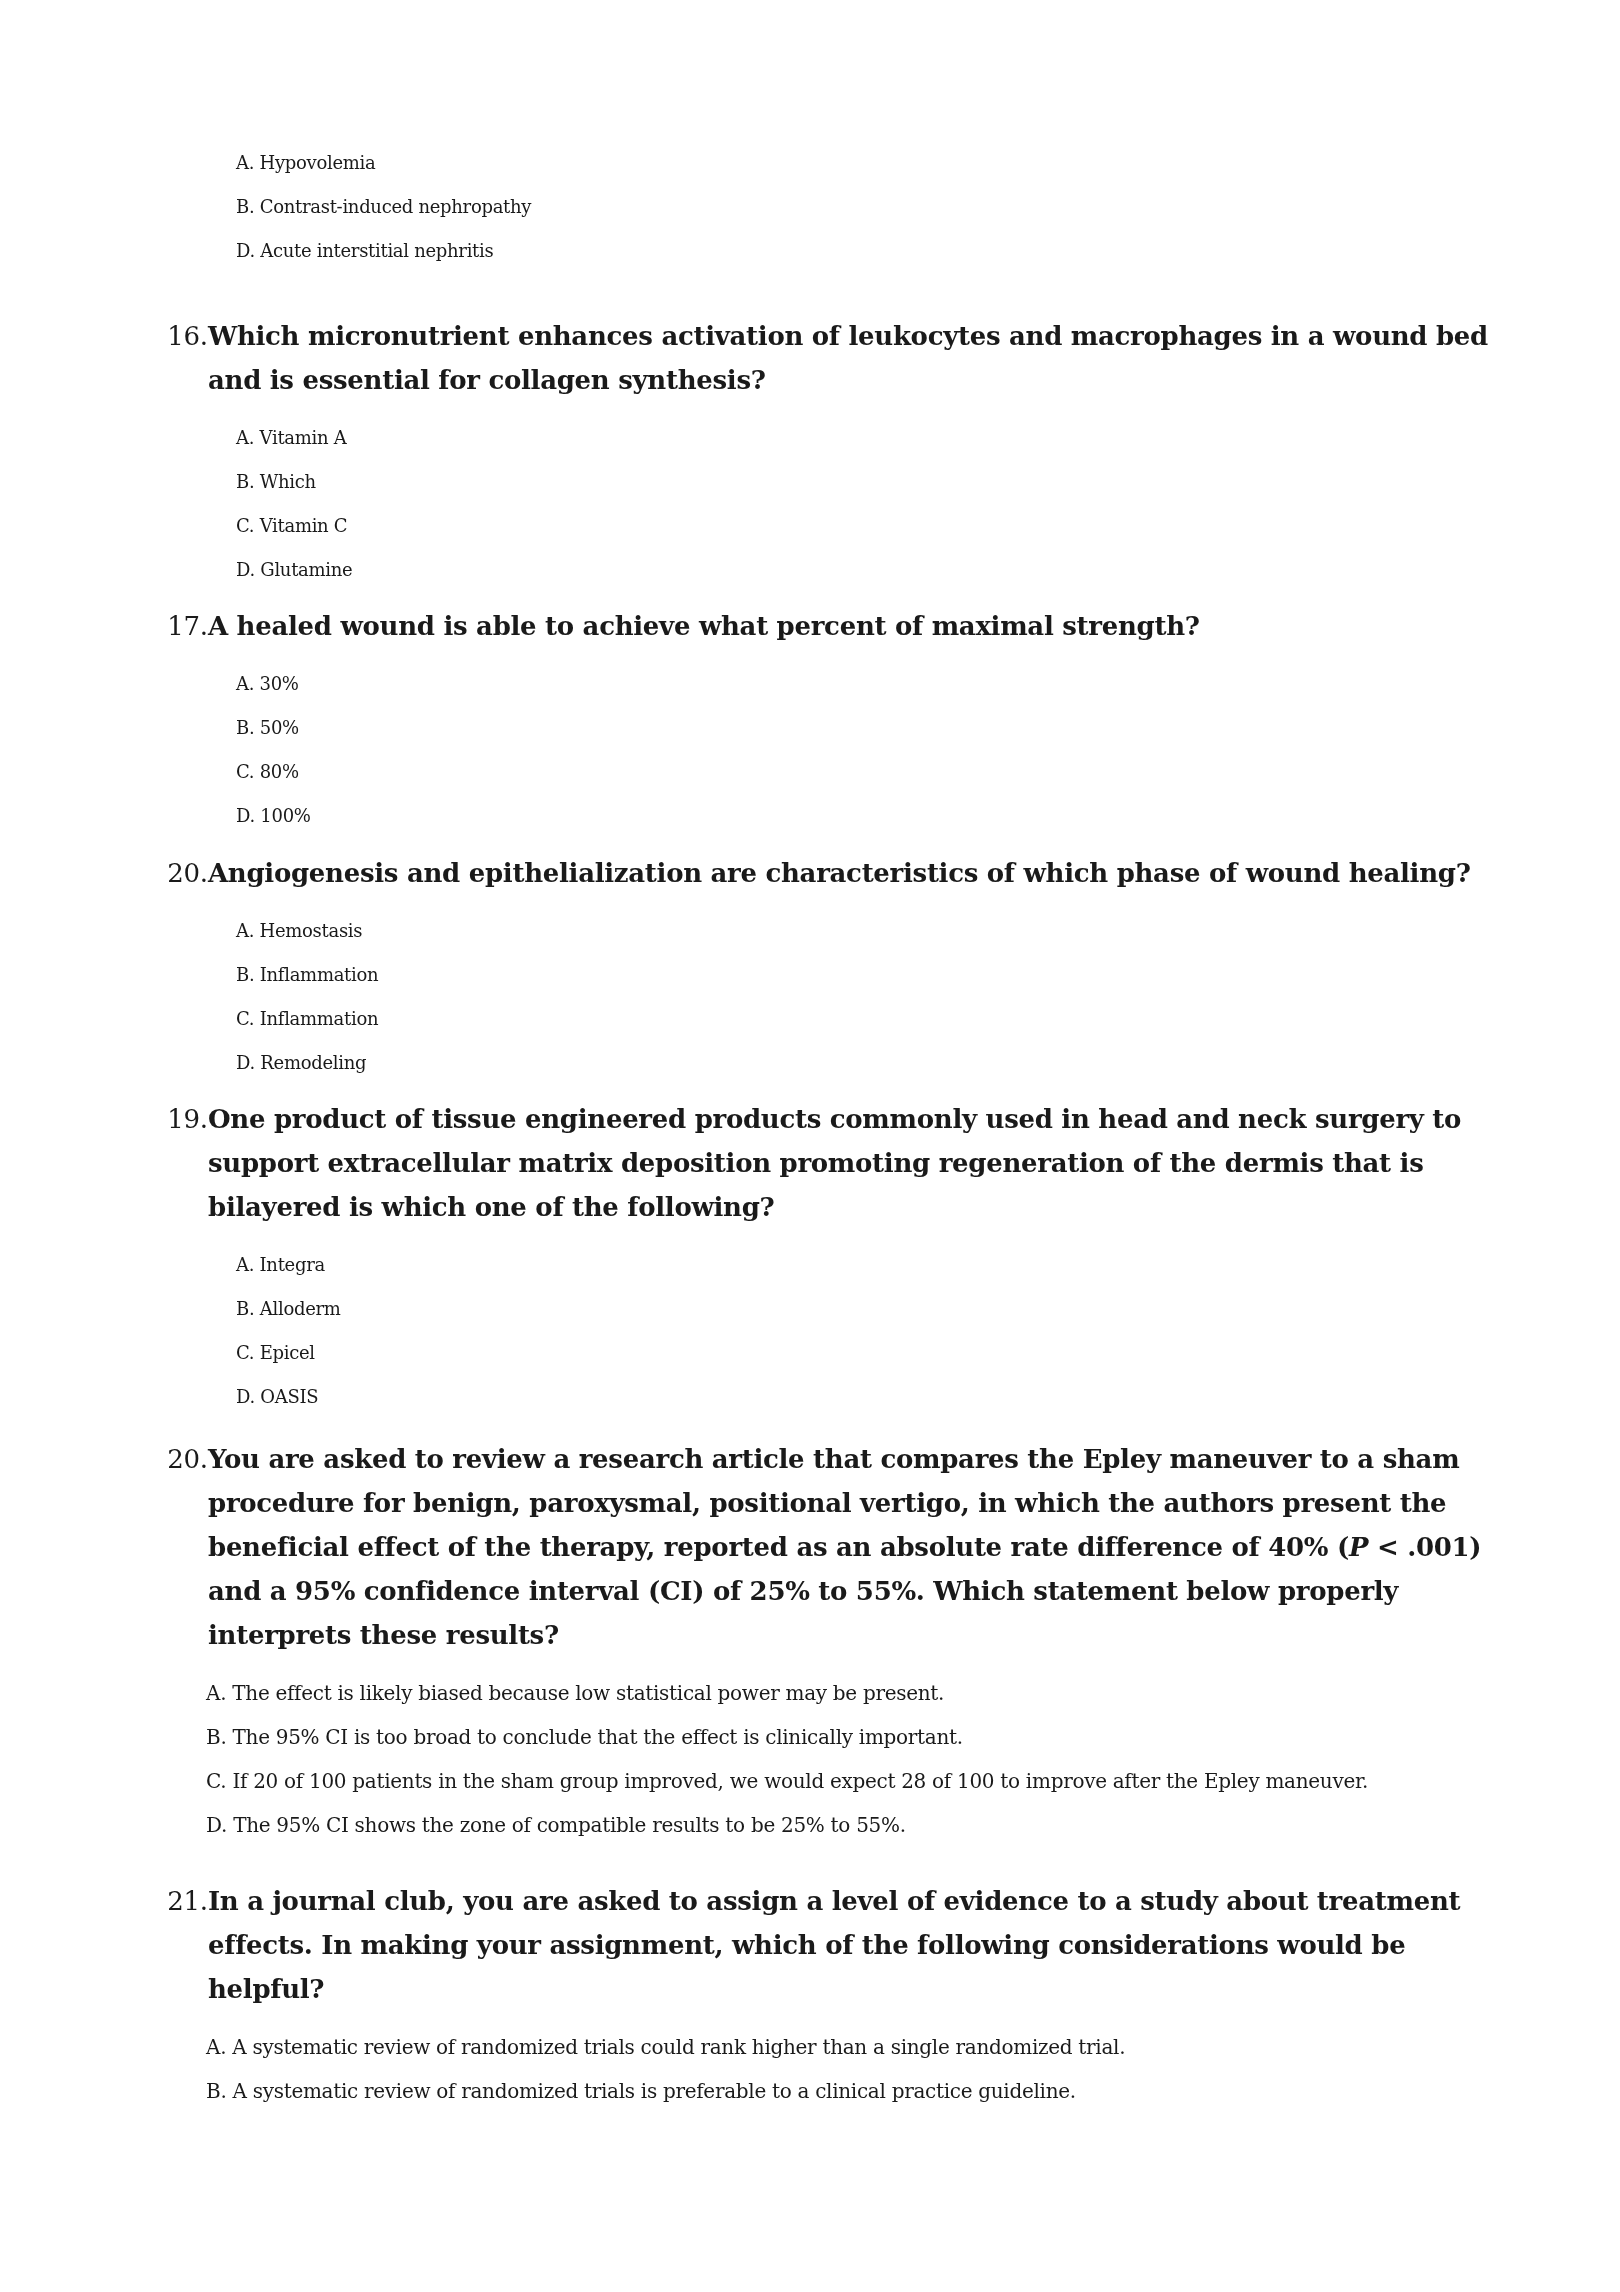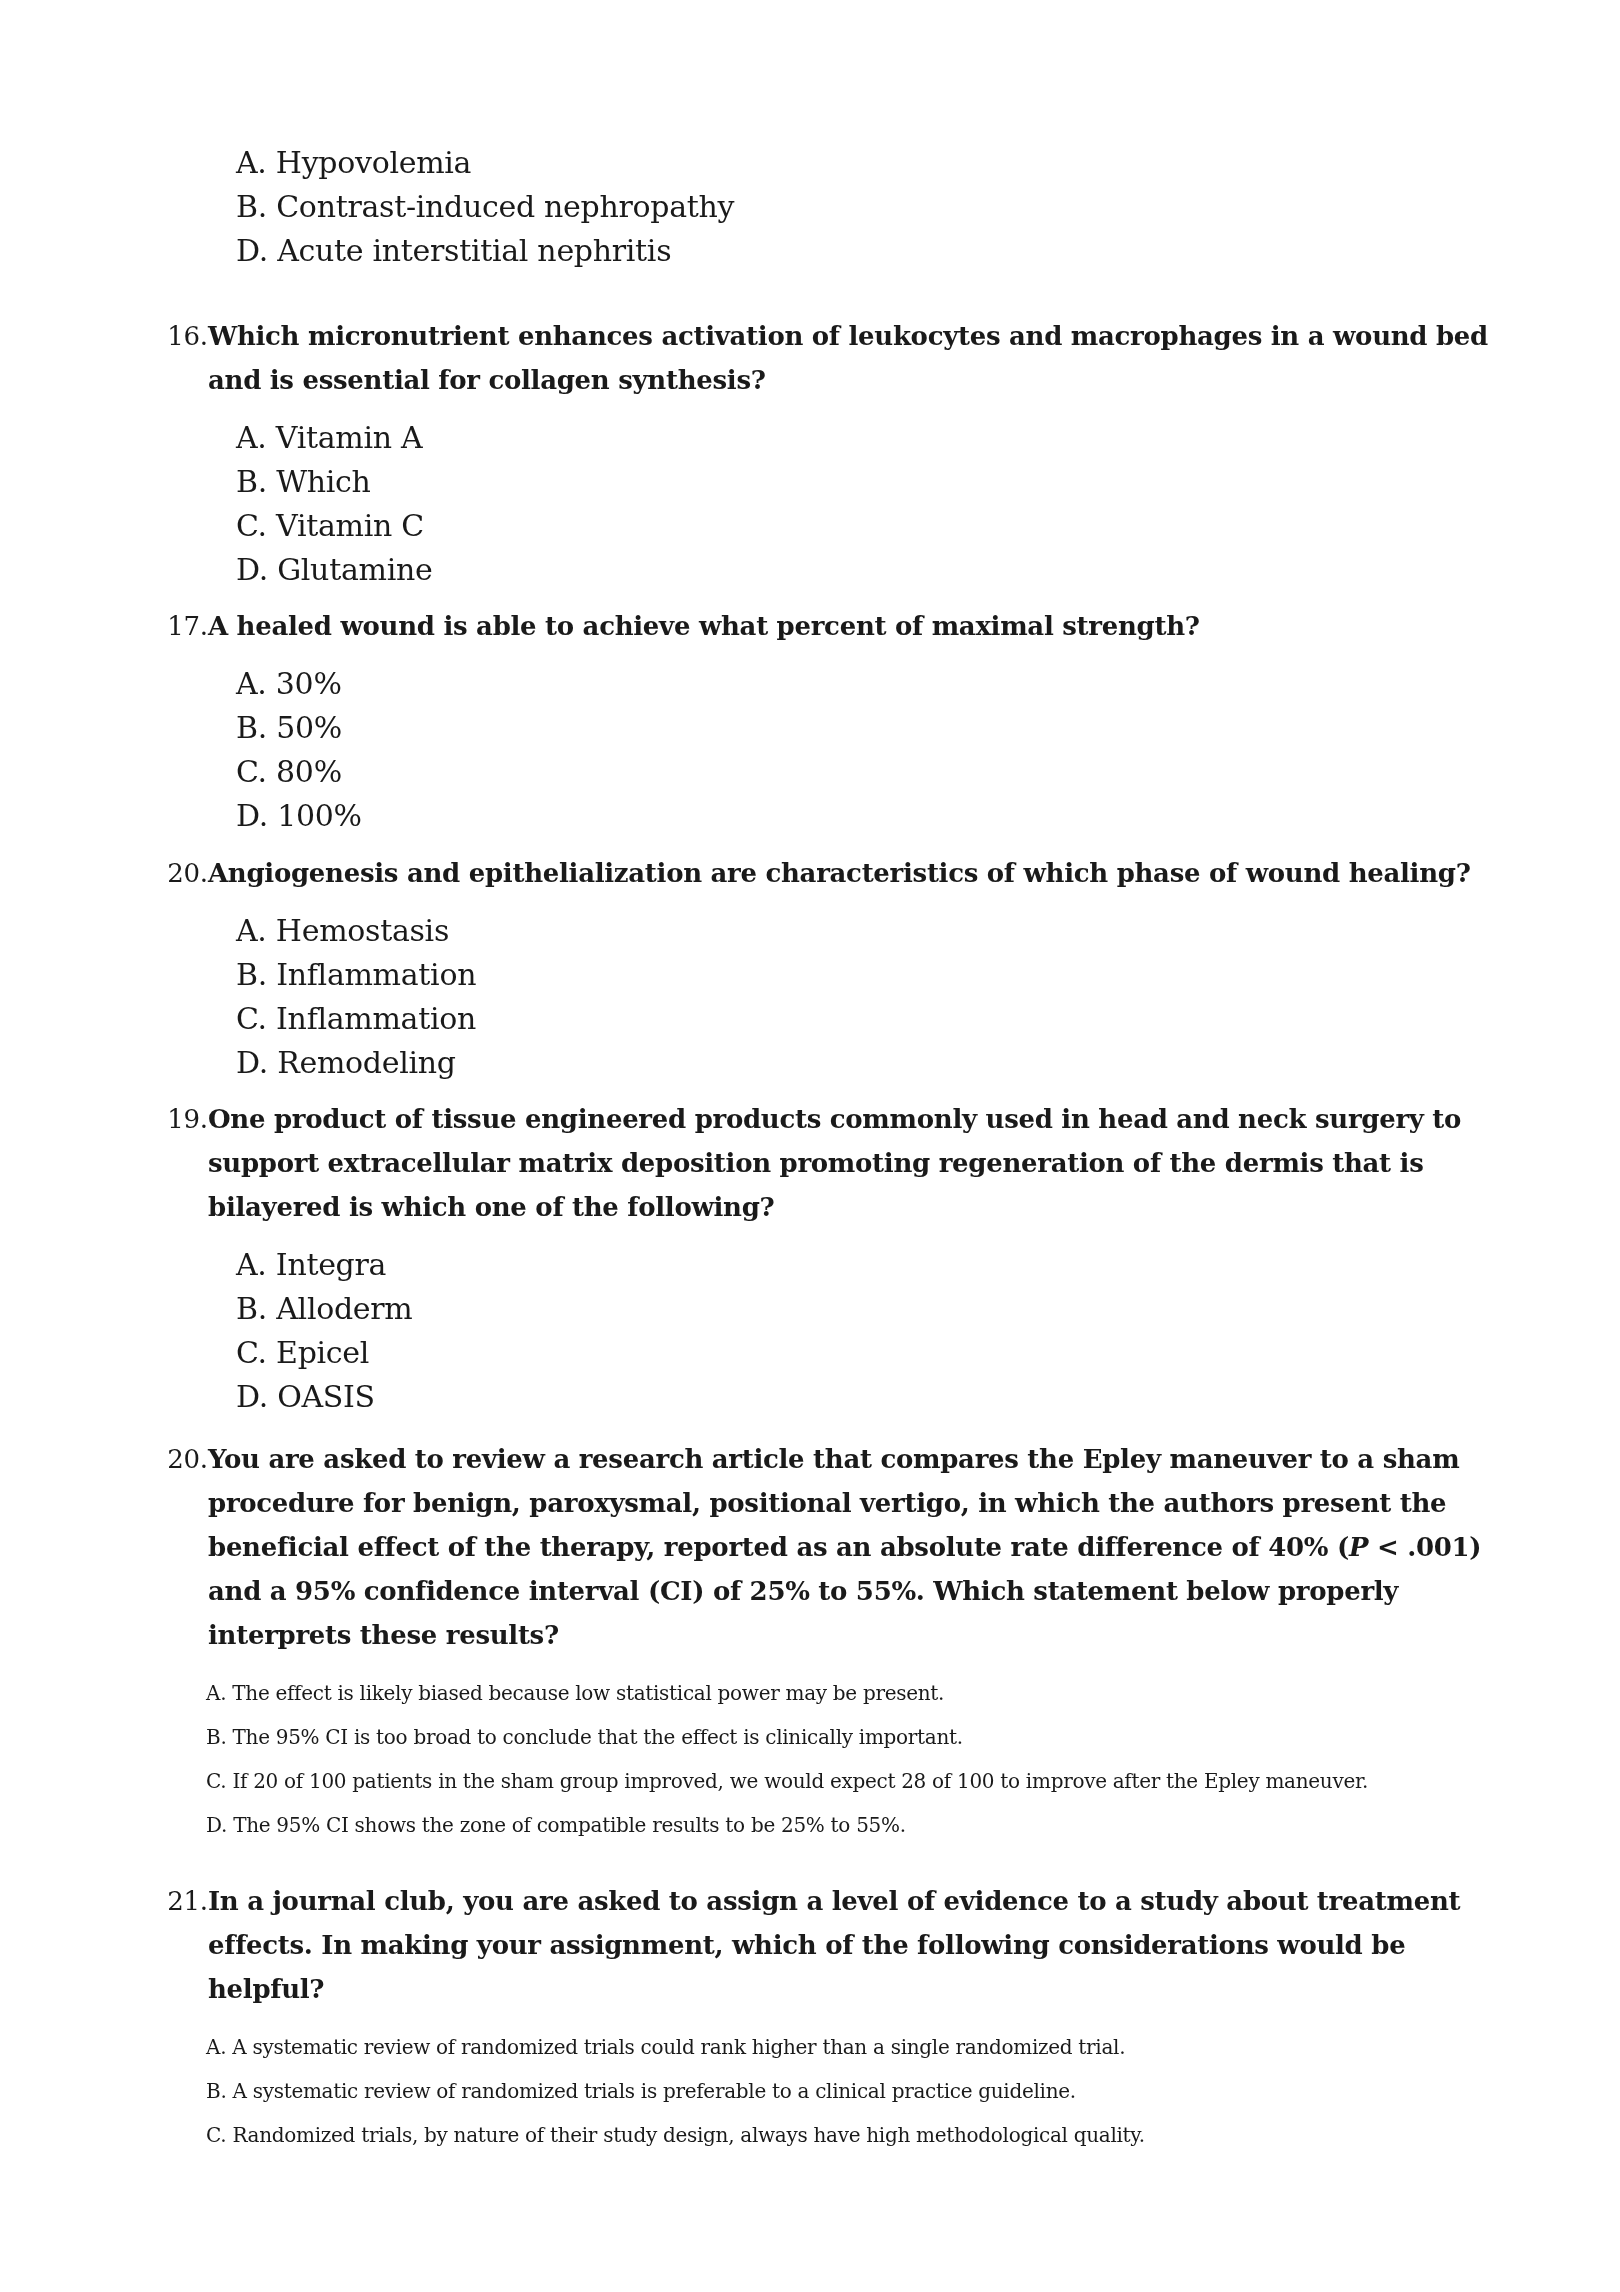--- a/index.html
+++ b/index.html
@@ -3,21 +3,21 @@
 <meta charset="utf-8">
 <style>
   html, body { margin: 0; padding: 0; background: #ffffff; }
   body {
     width: 1620px; height: 2293px; position: relative; overflow: hidden;
     font-family: "DejaVu Serif", "Liberation Serif", serif;
     color: #1a1a1a;
   }
   .page { position: absolute; left: 0; top: 0; width: 1620px; height: 2293px; }
   .opts-top { position: absolute; left: 236px; top: 141px; }
-  .opt { font-size: 30px; line-height: 44px; height: 44px; white-space: nowrap; letter-spacing: -0.3px; }
+  .opt { font-size: 18px; line-height: 44px; height: 44px; white-space: nowrap; letter-spacing: -0.3px; }
   .q { position: absolute; left: 167px; width: 1350px; }
   .q-text { font-size: 26px; line-height: 44px; font-weight: bold; display: flex; letter-spacing: -0.3px; }
   .q-num { width: 41px; flex: none; text-align: center; font-weight: normal; }
   .q-body { flex: 1; }
   .q-opts { margin-left: 69px; margin-top: 14.4px; }
   .opt-wrap { font-size: 20px; line-height: 44px; padding-left: 31px; text-indent: -31px; width: 1242px; letter-spacing: -0.3px; }
   i.p { font-style: italic; }
 </style>
 </head>
 <body>
@@ -96,18 +96,17 @@
   </div>
 
   <div class="q" style="top:1879px">
     <div class="q-text">
       <span class="q-num">21.</span>
       <span class="q-body">In a journal club, you are asked to assign a level of evidence to a study about treatment effects. In making your assignment, which of the following considerations would be helpful?</span>
     </div>
     <div class="q-opts" style="margin-left:39px">
       <div class="opt-wrap">A. A systematic review of randomized trials could rank higher than a single randomized trial.</div>
       <div class="opt-wrap">B. A systematic review of randomized trials is preferable to a clinical practice guideline.</div>
-      <div class="opt-wrap">C. Randomized trials, by nature of their study design, always have high methodological quality.</div>
     </div>
   </div>
 
 </div>
 
 
 </body></html>

